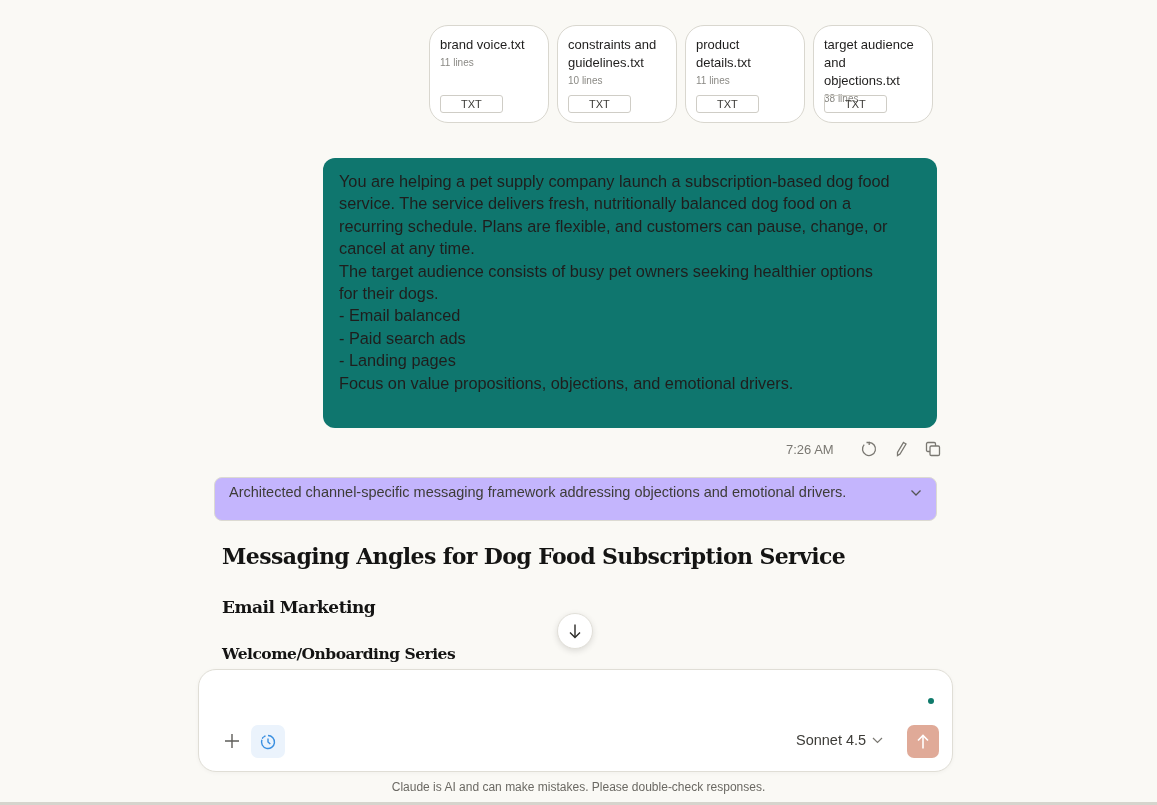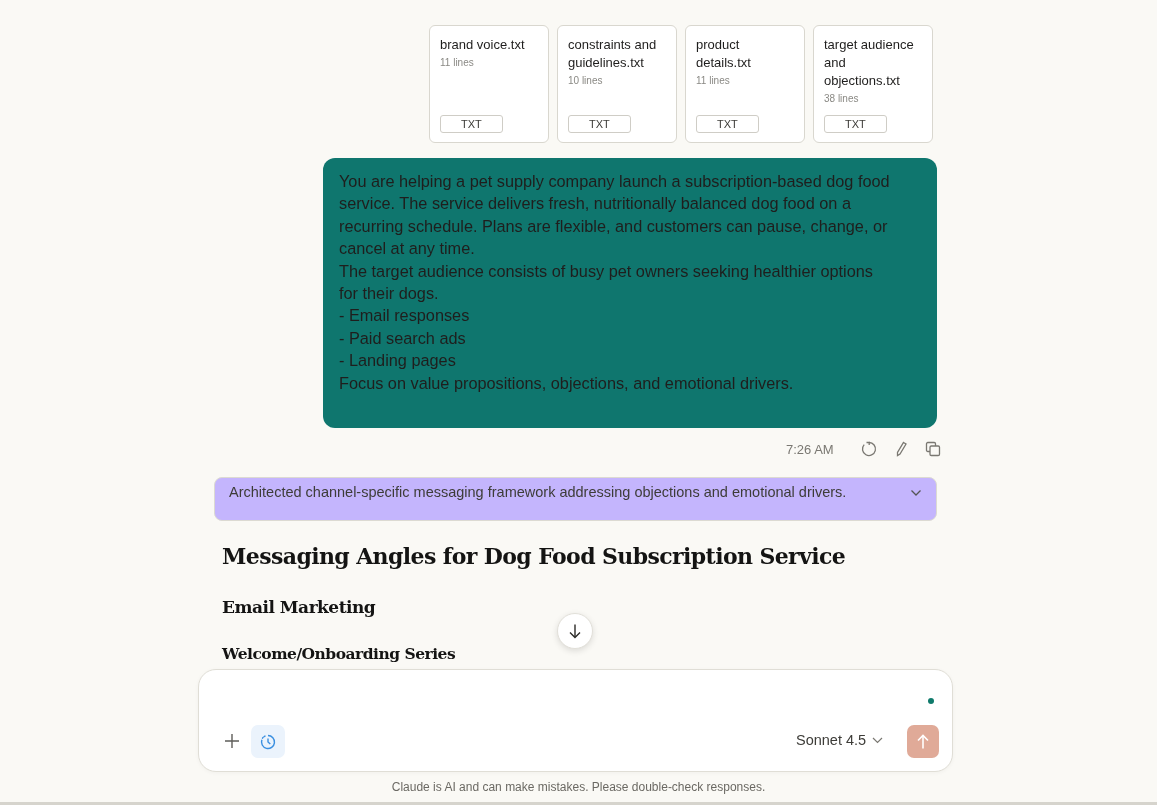--- a/index.html
+++ b/index.html
@@ -8,24 +8,24 @@
     background: #faf9f5;
     font-family: "Liberation Sans", sans-serif;
     color: #1f1e1d;
     position: relative;
   }
   .attachments {
     position: absolute; top: 25px; left: 429px;
     display: flex; gap: 8px;
   }
   .file-card {
-    width: 120px; height: 118px;
+    width: 120px; height: 98px;
     background: #fff;
     border: 1px solid #d9d7cf;
-    border-radius: 6px;
+    border-radius: 19px;
     padding: 10px 10px 8px 10px;
     position: relative;
     cursor: pointer;
   }
   .file-name { font-size: 13px; line-height: 18px; color: #1f1e1d; }
   .file-lines { font-size: 10px; color: #8a8984; margin-top: 3px; }
   .file-type {
     position: absolute; left: 10px; bottom: 9px;
     font-size: 11px; color: #3d3c38;
     border: 1px solid #cfcdc6; border-radius: 3px;
@@ -153,21 +153,21 @@
   </div>
 </div>
 
 <div class="user-msg">
   <div class="msg-line">You are helping a pet supply company launch a subscription-based dog food</div>
   <div class="msg-line">service. The service delivers fresh, nutritionally balanced dog food on a</div>
   <div class="msg-line">recurring schedule. Plans are flexible, and customers can pause, change, or</div>
   <div class="msg-line">cancel at any time.</div>
   <div class="msg-line">The target audience consists of busy pet owners seeking healthier options</div>
   <div class="msg-line">for their dogs.</div>
-  <div class="msg-line">- Email responses</div>
+  <div class="msg-line">- Email balanced</div>
   <div class="msg-line">- Paid search ads</div>
   <div class="msg-line">- Landing pages</div>
   <div class="msg-line">Focus on value propositions, objections, and emotional drivers.</div>
 </div>
 
 <div class="msg-actions">
   <span class="msg-time">7:26 AM</span>
   <span class="icon-btn">
     <svg width="18" height="18" viewBox="0 0 18 18" fill="none" stroke="#7a7872" stroke-width="1.3">
         <path d="M4.2 4.6A6.5 6.5 0 1 0 9 2.5"></path>

